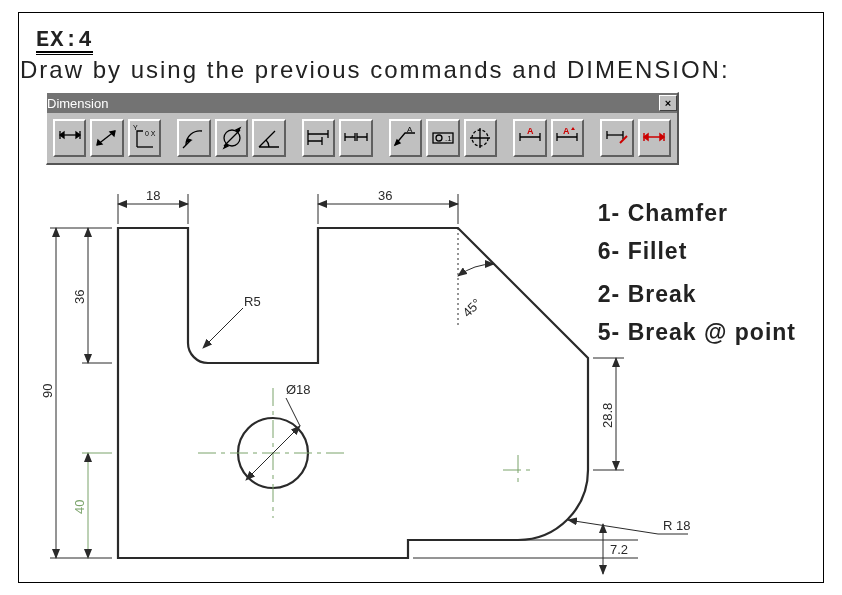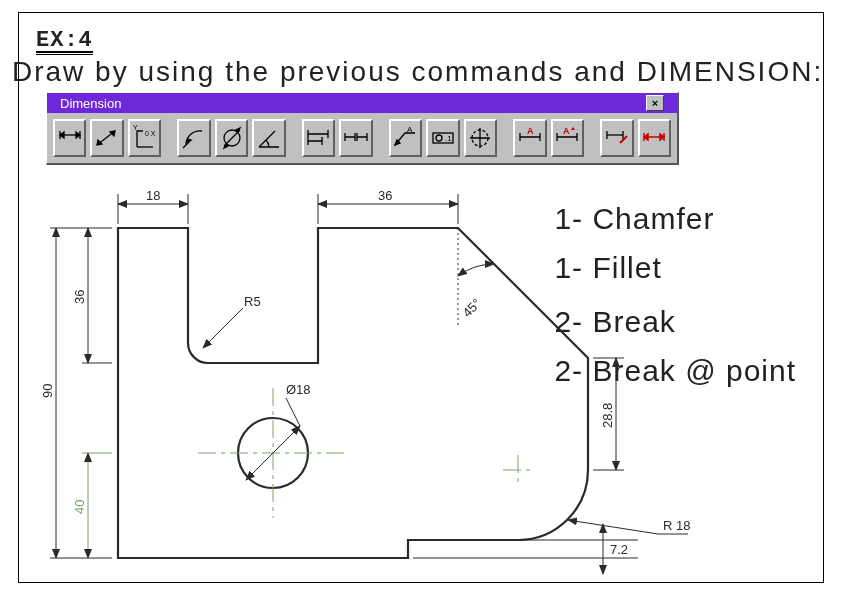--- a/index.html
+++ b/index.html
@@ -2,32 +2,32 @@
 <html><head>
 <meta charset="utf-8">
 <style>
   html,body{margin:0;padding:0;background:#fff;}
   body{width:842px;height:595px;position:relative;font-family:"Segoe UI Light","Helvetica Neue",sans-serif;font-weight:300;color:#222;}
   .page-border{position:absolute;left:18px;top:12px;right:18px;bottom:12px;border:1px solid #000;}
   
   .ex-tag{position:absolute;left:36px;top:28px;font-family:Liberation Mono, monospace;font-weight:900;font-size:22px;letter-spacing:1px;}
   .ex-tag .ul1{display:block;border-top:2px solid #000;margin-top:-2px;}
   .ex-tag .ul2{display:block;border-top:1px solid #000;margin-top:1px;}
-  .instruction{position:absolute;left:12px;top:56px;font-size:28px;letter-spacing:2px;font-weight:300;}
+  .instruction{position:absolute;left:20px;top:56px;font-size:24px;letter-spacing:2px;font-weight:300;}
   
   .toolbar{position:absolute;left:46px;top:92px;width:630px;border-top:1px solid #fff;border-left:1px solid #fff;border-right:2px solid #555;border-bottom:2px solid #555;background:#c0c0c0;}
-  .titlebar{display:flex;align-items:center;background:#6d28d9;color:#fff;height:20px;padding:0 13px;font-family:Tahoma,Arial,sans-serif;font-size:13px;}
+  .titlebar{display:flex;align-items:center;background:#737373;color:#fff;height:20px;padding:0 0;font-family:Tahoma,Arial,sans-serif;font-size:13px;}
   .titlebar .title{flex:1;}
   .closebox{width:16px;height:14px;background:#c0c0c0;color:#000;display:flex;align-items:center;justify-content:center;font-family:Arial;font-size:11px;font-weight:700;border-top:1px solid #fff;border-left:1px solid #fff;border-right:1px solid #404040;border-bottom:1px solid #404040;}
   .toolbuttons{display:flex;gap:4px;padding:6px;align-items:center;}
   .tbtn{width:36px;height:34px;background:#c0c0c0;border-top:2px solid #fff;border-left:2px solid #fff;border-right:2px solid #606060;border-bottom:2px solid #606060;display:flex;align-items:center;justify-content:center;}
   .tbtn svg{display:block;}
   .gap{width:10px;}
   
-  .cmds{position:absolute;right:46px;top:196px;font-size:30px;letter-spacing:1px;font-weight:400;line-height:1.55;}
+  .cmds{position:absolute;right:46px;top:196px;font-size:23px;letter-spacing:1px;font-weight:700;line-height:1.55;}
   .cmds div{white-space:nowrap;margin-bottom:2px;}
   
   .drawing{position:absolute;left:48px;top:188px;width:620px;height:380px;}
   .drawing svg{width:100%;height:100%;overflow:visible;}
   .dim-txt{font-family:"Segoe UI Light","Helvetica Neue",sans-serif;font-size:13px;font-weight:300;fill:#2a2a2a;}
   .thin{stroke:#2a2a2a;stroke-width:1;fill:none;}
   .thick{stroke:#2a2a2a;stroke-width:2.2;fill:none;stroke-linejoin:miter;}
   .center{stroke:#7aa36a;stroke-width:1;fill:none;stroke-dasharray:18 5 4 5;}
   .arrowhead{fill:#2a2a2a;}
 </style>
@@ -187,23 +187,23 @@
             <path d="M4 12 H24 M4 8 V16 M24 8 V16"></path>
             <path d="M4 12 l4 -3 v6 z M24 12 l-4 -3 v6 z" fill="#c00"></path>
           </g>
         </svg>
       </div>
   </div>
 </div>
 
 <div class="cmds">
   <div>1- Chamfer</div>
-  <div>1- Fillet</div>
+  <div>6- Fillet</div>
   <div style="margin-top:8px;">2- Break</div>
-  <div>2- Break @ point</div>
+  <div>5- Break @ point</div>
 </div>
 
 <div class="drawing">
 <svg viewBox="0 0 620 380">
 
   <defs>
     <marker id="ar" markerWidth="10" markerHeight="8" refX="9" refY="4" orient="auto">
           <path d="M0 0 L10 4 L0 8 z" class="arrowhead"></path>
         </marker>
     <marker id="arS" markerWidth="10" markerHeight="8" refX="1" refY="4" orient="auto">

